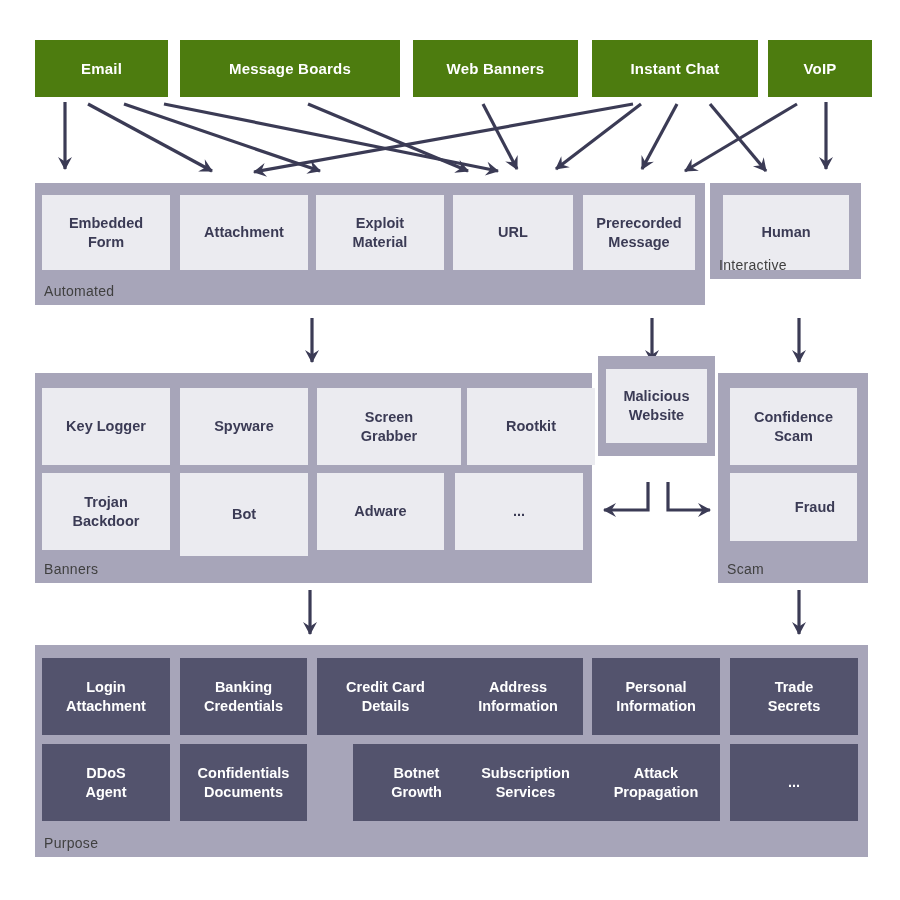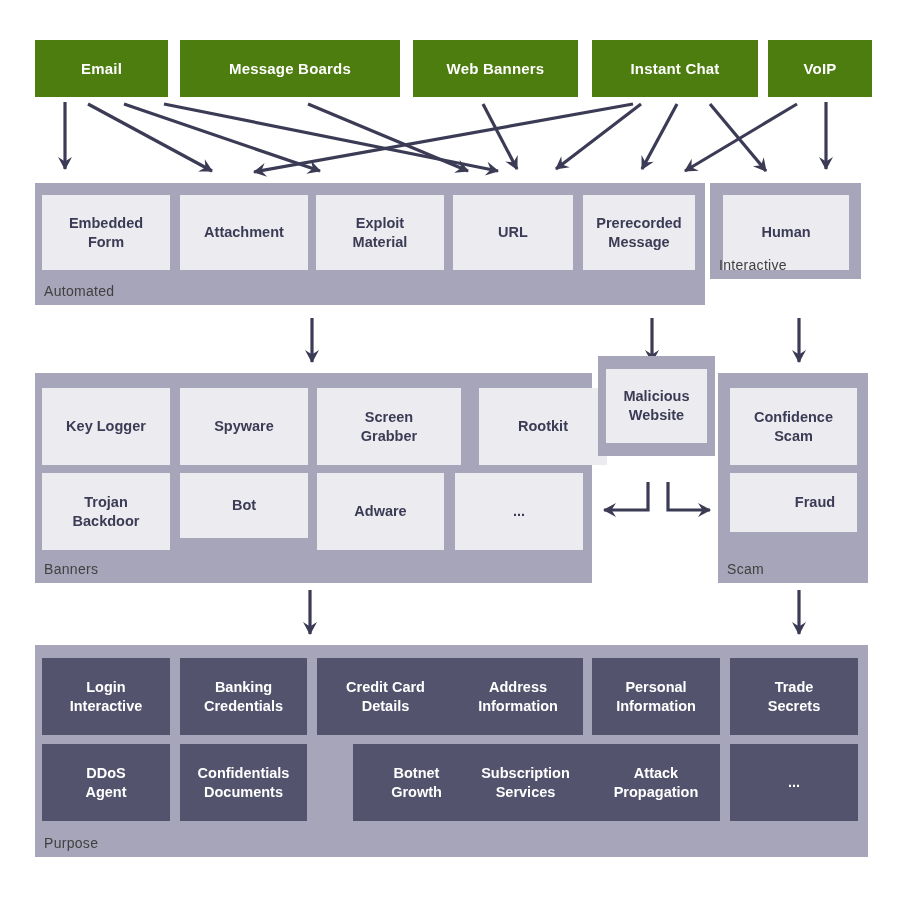--- a/index.html
+++ b/index.html
@@ -108,28 +108,28 @@
     <div class="box light" style="left:7px;   top:15px;  width:128px; height:77px;">
       <span class="lbl">Key Logger</span>
     </div>
     <div class="box light" style="left:145px; top:15px;  width:128px; height:77px;">
       <span class="lbl">Spyware</span>
     </div>
     <div class="box light" style="left:282px; top:15px;  width:144px; height:77px;">
       <span class="lbl">Screen
 Grabber</span>
     </div>
-    <div class="box light" style="left:444px; top:15px;  width:128px; height:77px;">
+    <div class="box light" style="left:432px; top:15px;  width:128px; height:77px;">
       <span class="lbl">Rootkit</span>
     </div>
     <div class="box light" style="left:7px;   top:100px; width:128px; height:77px;">
       <span class="lbl">Trojan
 Backdoor</span>
     </div>
-    <div class="box light" style="left:145px; top:100px; width:128px; height:65px;text-align:right;">
+    <div class="box light" style="left:145px; top:100px; width:128px; height:83px;text-align:right;">
       <span class="lbl">Bot</span>
     </div>
     <div class="box light" style="left:282px; top:100px; width:127px; height:77px;">
       <span class="lbl">Adware</span>
     </div>
     <div class="box light" style="left:420px; top:100px; width:128px; height:77px;">
       <span class="lbl">...</span>
     </div>
     <div class="grouplabel">Banners</div>
   </div>
@@ -139,30 +139,30 @@
       <span class="lbl">Malicious
 Website</span>
     </div>
   </div>
 
   <div class="container" style="left:718px; top:373px; width:150px; height:210px;">
     <div class="box light" style="left:12px; top:15px;  width:127px; height:77px;">
       <span class="lbl">Confidence
 Scam</span>
     </div>
-    <div class="box light" style="left:12px; top:100px; width:127px; height:59px;padding-left:43px;">
+    <div class="box light" style="left:12px; top:100px; width:127px; height:68px;padding-left:43px;">
       <span class="lbl">Fraud</span>
     </div>
     <div class="grouplabel">Scam</div>
   </div>
 
   <div class="container" style="left:35px; top:645px; width:833px; height:212px;">
     <div class="box darkcell" style="left:7px;   top:13px; width:128px; height:77px;">
       <span class="lbl">Login
-Interactive</span>
+Attachment</span>
     </div>
     <div class="box darkcell" style="left:145px; top:13px; width:127px; height:77px;">
       <span class="lbl">Banking
 Credentials</span>
     </div>
     <div class="box darkcell" style="left:282px; top:13px; width:137px; height:77px;text-align:center;">
       <span class="lbl">Credit Card
 Details</span>
     </div>
     <div class="box darkcell" style="left:418px; top:13px; width:130px; height:77px;">

